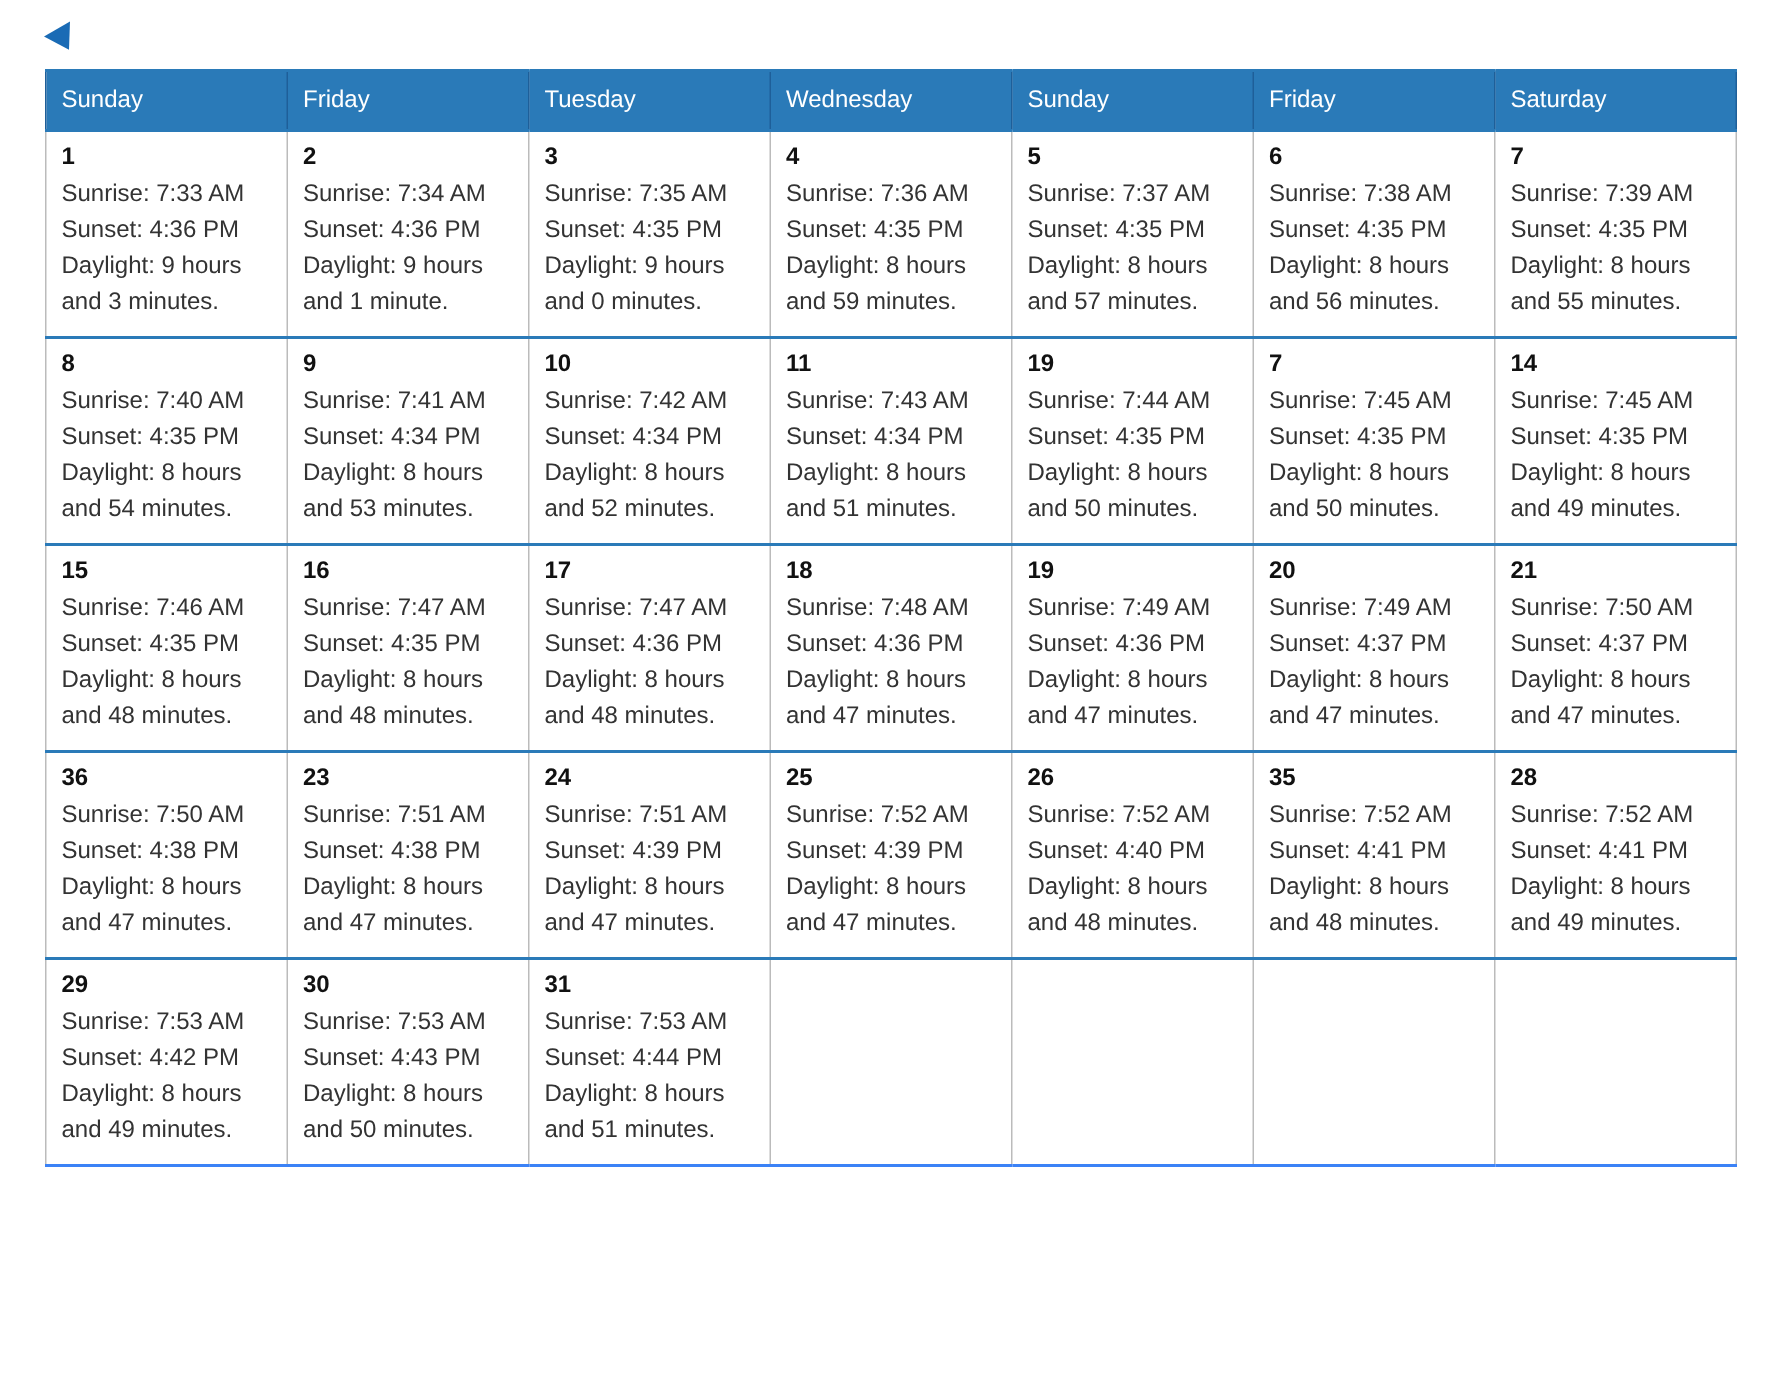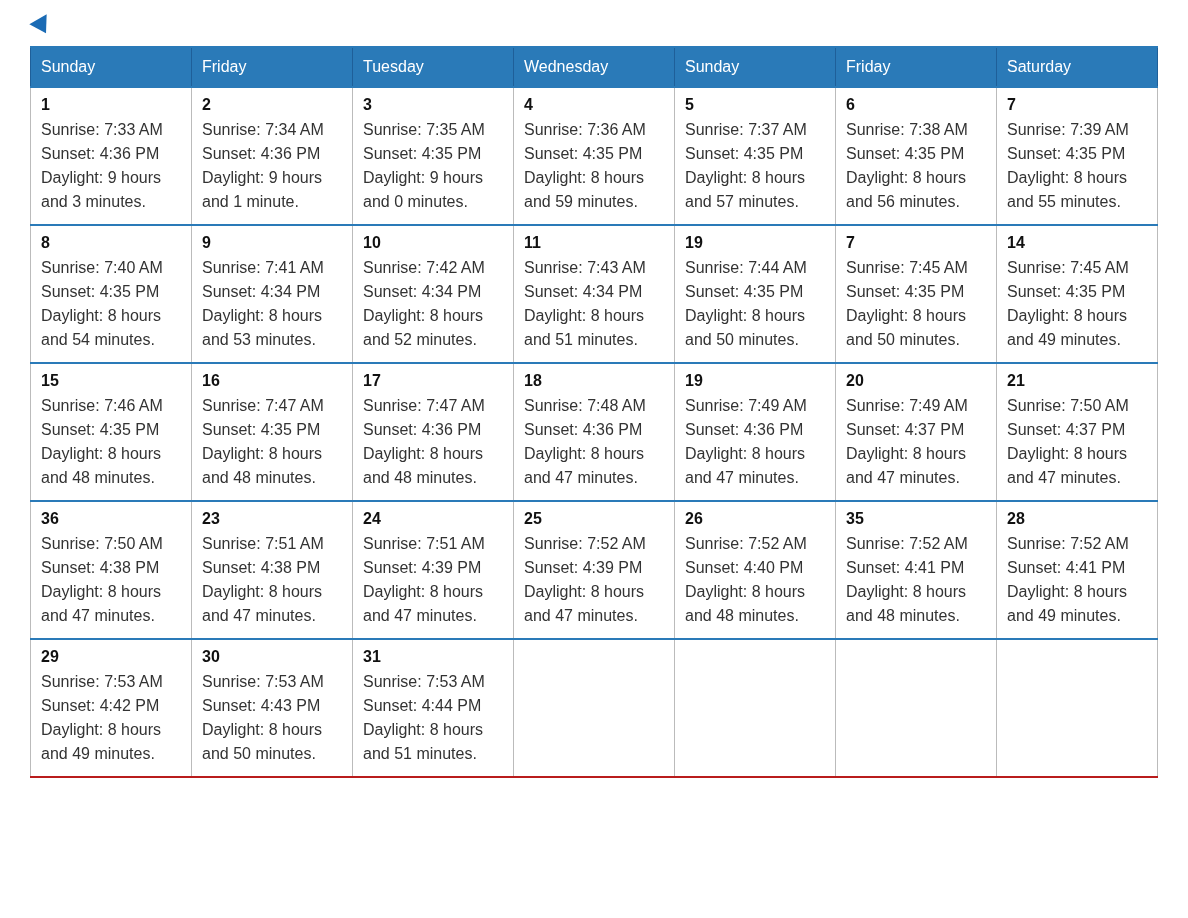--- a/index.html
+++ b/index.html
@@ -74,21 +74,21 @@
       vertical-align: top;
       padding: 8px 10px 10px 10px;
       border: 1px solid #bbb;
       width: calc(100% / 7);
       min-height: 100px;
       font-size: 13.5px;
       color: #333;
       background: #fff;
     }
     .calendar tr:last-child td {
-      border-bottom: 2px solid #b91c1c;
+      border-bottom: 2px solid #3b82f6;
     }
     .calendar thead tr th {
       border-top: 2px solid #2a7ab8;
       border-bottom: 2px solid #2a7ab8;
     }
     .day-number {
       font-size: 16px;
       font-weight: bold;
       color: #111;
       display: block;

